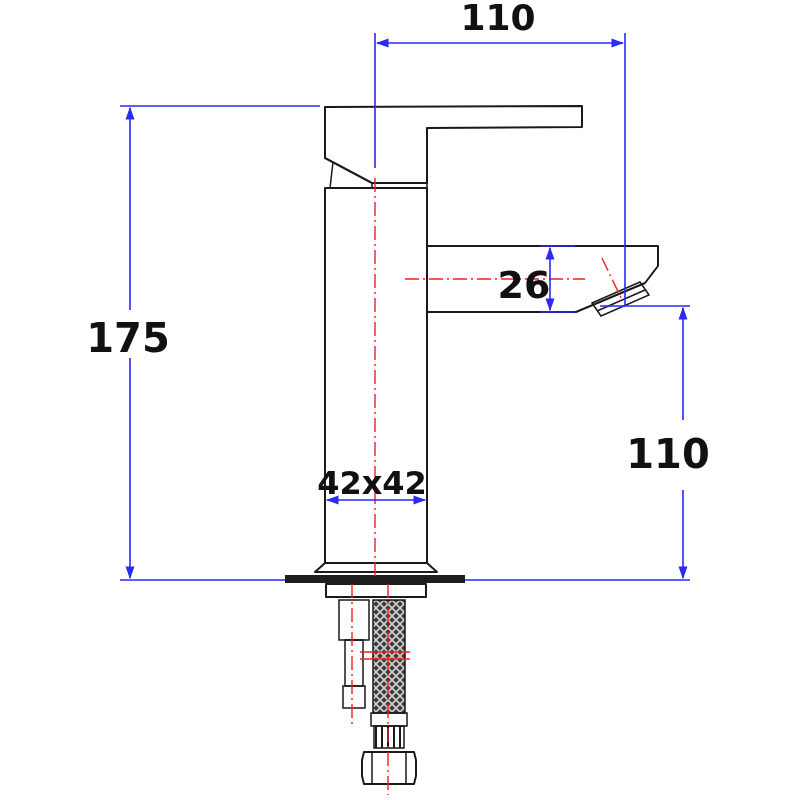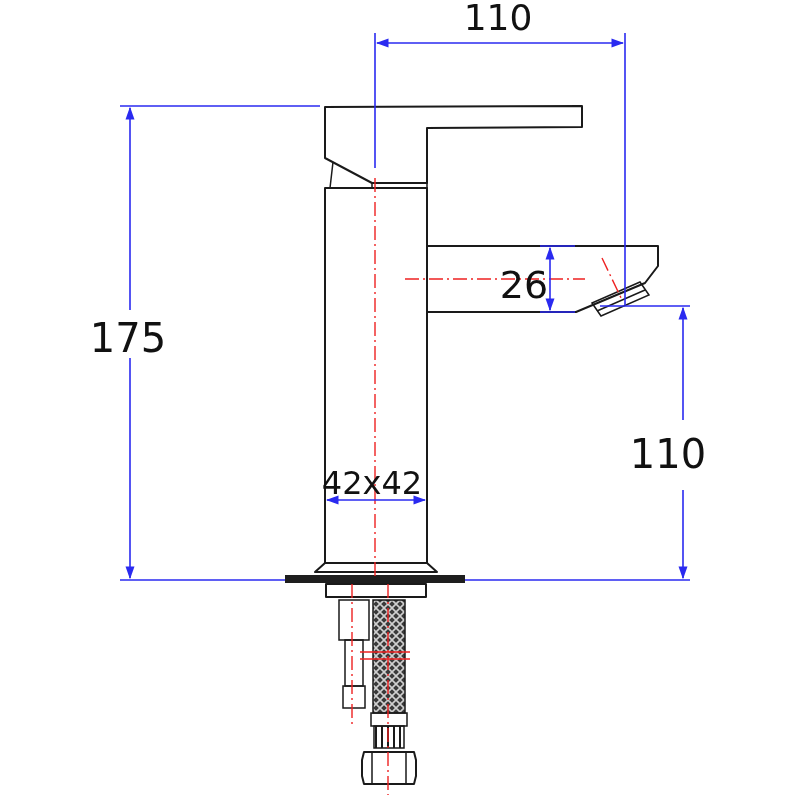--- a/index.html
+++ b/index.html
@@ -1,16 +1,16 @@
 <!DOCTYPE html>
 <html><head>
   <meta charset="utf-8">
   <style>
     html, body { margin: 0; padding: 0; background: #ffffff; }
-    #stage { position: relative; width: 728px; height: 800px; overflow: hidden; background: #ffffff; }
+    #stage { position: relative; width: 728px; height: 800px; overflow: hidden; background: #ffffff; font-weight: bold; }
     svg { position: absolute; left: 0; top: 0; }
     .outline { fill: none; stroke: #1a1a1a; stroke-width: 2; stroke-linejoin: round; }
     .outline-thin { fill: none; stroke: #1a1a1a; stroke-width: 1.5; }
     .dim { fill: none; stroke: #2a2af0; stroke-width: 1.6; }
     .center { fill: none; stroke: #ee2222; stroke-width: 1.4; stroke-dasharray: 14 4 2 4; }
     .dimtext { font-family: "DejaVu Sans", sans-serif; fill: #111111; }
   </style>
 </head>
 <body>
 

